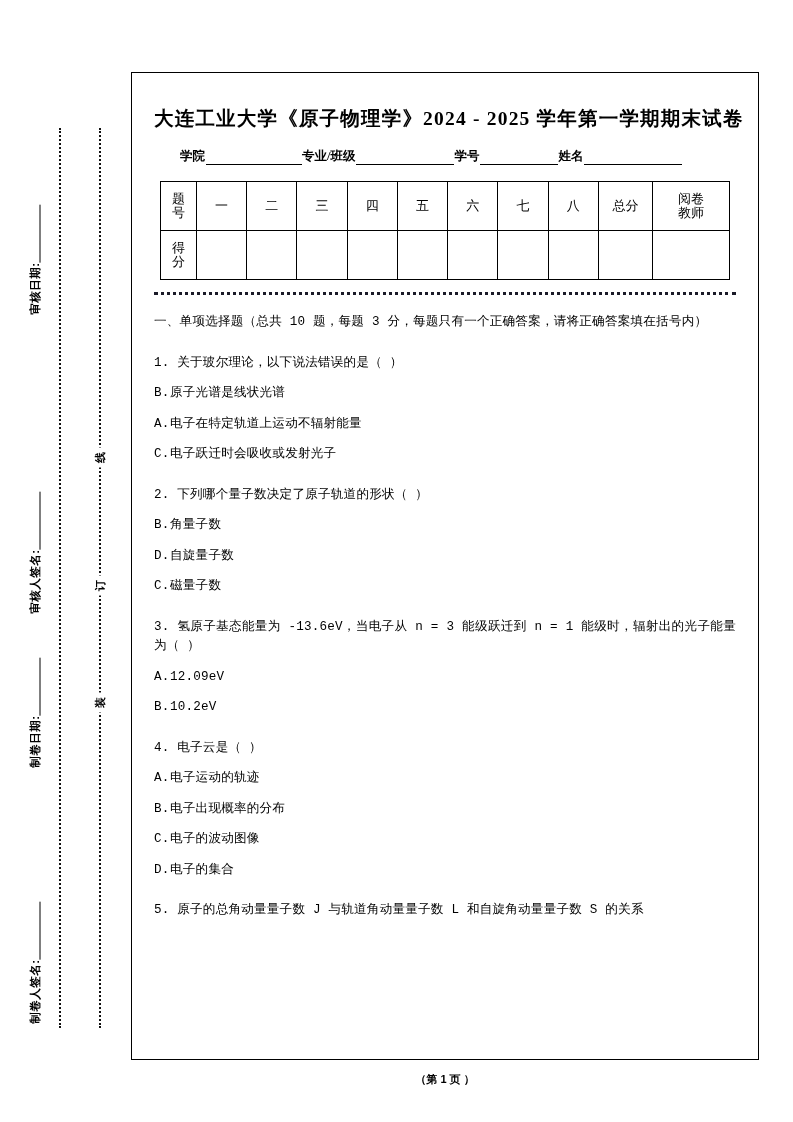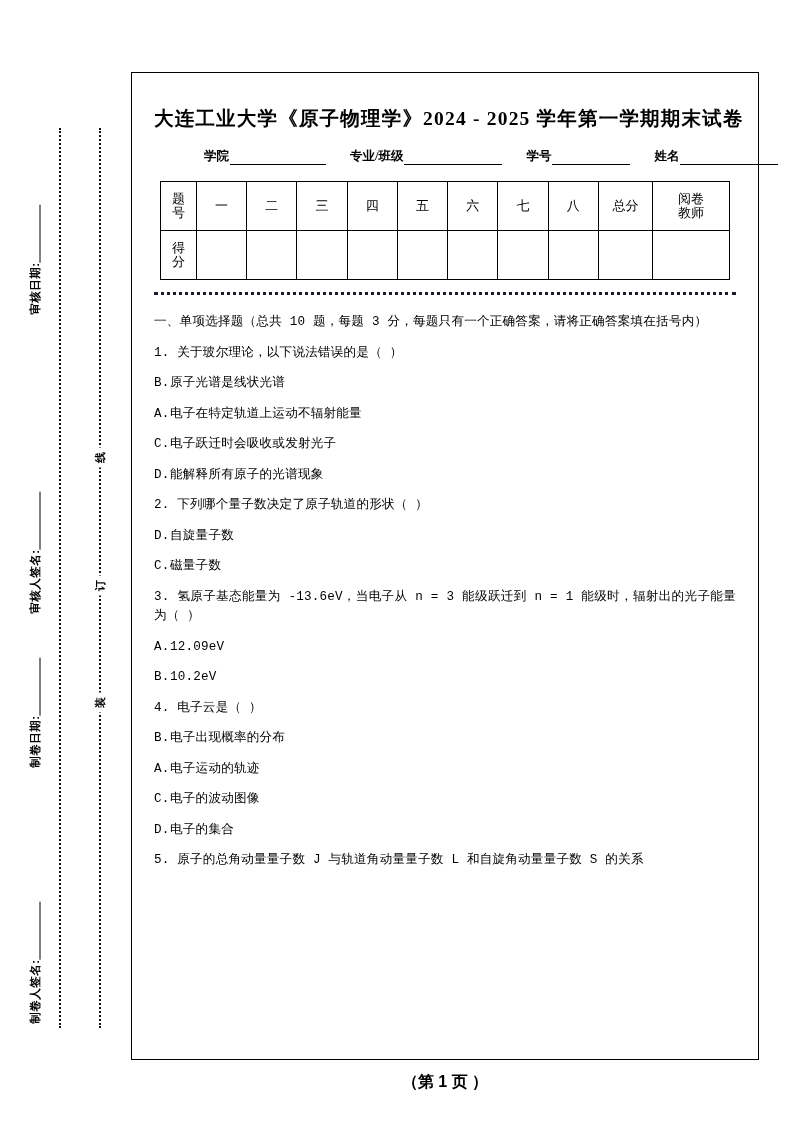--- a/index.html
+++ b/index.html
@@ -104,21 +104,21 @@
 
   
   #identity-row {
     margin: 16px 0 0 0;
     padding: 0 6px 0 26px;
     display: flex;
     align-items: flex-end;
     font-size: 12.5px;
     white-space: nowrap;
   }
-  .id-field { display: flex; align-items: flex-end; margin-left: 24px; }
+  .id-field { display: flex; align-items: flex-end; }
   .id-label {
     font-family: "Liberation Serif", "DejaVu Serif", serif;
     font-size: 12.5px;
     font-weight: bold;
     padding-right: 1px;
   }
   .id-blank {
     border-bottom: 1px solid #000;
     height: 13px;
   }
@@ -166,42 +166,42 @@
     font-family: Liberation Mono, monospace;
     font-size: 12.6px;
     line-height: 1.55;
   }
   .section-head {
     margin: 0 0 6px 0;
     text-align: justify;
     letter-spacing: 0.2px;
   }
   .q-stem {
-    margin: 11px 0 0 0;
+    margin: 21px 0 0 0;
     text-align: justify;
     letter-spacing: 0.2px;
   }
   .q-opt {
     margin: 11px 0 0 0;
     letter-spacing: 0.2px;
   }
   .opt-key {
     display: inline-block;
     min-width: 16px;
   }
 
   
   #page-footer {
     position: absolute;
     left: 131px;
     top: 1072px;
     width: 628px;
     text-align: center;
     font-family: "Liberation Sans", "DejaVu Sans", sans-serif;
-    font-size: 16px;
+    font-size: 11px;
     font-weight: bold;
   }
 </style>
 </head>
 <body>
 
 <div id="left-margin">
   <div class="vlabel" id="vl-1">
     <span>审核日期:</span><span class="vlabel-underline"></span>
   </div>
@@ -288,33 +288,33 @@
 
     <div id="dot-sep"></div>
 
     <div id="body-text">
       <div class="section-head">一、单项选择题（总共 10 题，每题 3 分，每题只有一个正确答案，请将正确答案填在括号内）</div>
 
       <div class="q-stem">1.  关于玻尔理论，以下说法错误的是（  ）</div>
       <div class="q-opt"><span class="opt-key">B.</span><span>原子光谱是线状光谱</span></div>
       <div class="q-opt"><span class="opt-key">A.</span><span>电子在特定轨道上运动不辐射能量</span></div>
       <div class="q-opt"><span class="opt-key">C.</span><span>电子跃迁时会吸收或发射光子</span></div>
-      <div class="q-opt"><span class="opt-key">D.</span><span>能解释所有原子的光谱现象</span></div>
 
       <div class="q-stem">2.  下列哪个量子数决定了原子轨道的形状（  ）</div>
+      <div class="q-opt"><span class="opt-key">B.</span><span>角量子数</span></div>
       <div class="q-opt"><span class="opt-key">D.</span><span>自旋量子数</span></div>
       <div class="q-opt"><span class="opt-key">C.</span><span>磁量子数</span></div>
 
       <div class="q-stem">3.  氢原子基态能量为 -13.6eV，当电子从 n = 3 能级跃迁到 n = 1 能级时，辐射出的光子能量为（  ）</div>
       <div class="q-opt"><span class="opt-key">A.</span><span>12.09eV</span></div>
       <div class="q-opt"><span class="opt-key">B.</span><span>10.2eV</span></div>
 
       <div class="q-stem">4.  电子云是（  ）</div>
+      <div class="q-opt"><span class="opt-key">A.</span><span>电子运动的轨迹</span></div>
       <div class="q-opt"><span class="opt-key">B.</span><span>电子出现概率的分布</span></div>
-      <div class="q-opt"><span class="opt-key">A.</span><span>电子运动的轨迹</span></div>
       <div class="q-opt"><span class="opt-key">C.</span><span>电子的波动图像</span></div>
       <div class="q-opt"><span class="opt-key">D.</span><span>电子的集合</span></div>
 
       <div class="q-stem">5.  原子的总角动量量子数 J 与轨道角动量量子数 L 和自旋角动量量子数 S 的关系</div>
     </div>
 
   </div>
 </div>
 
 <div id="page-footer">（第 1 页 ）</div>

